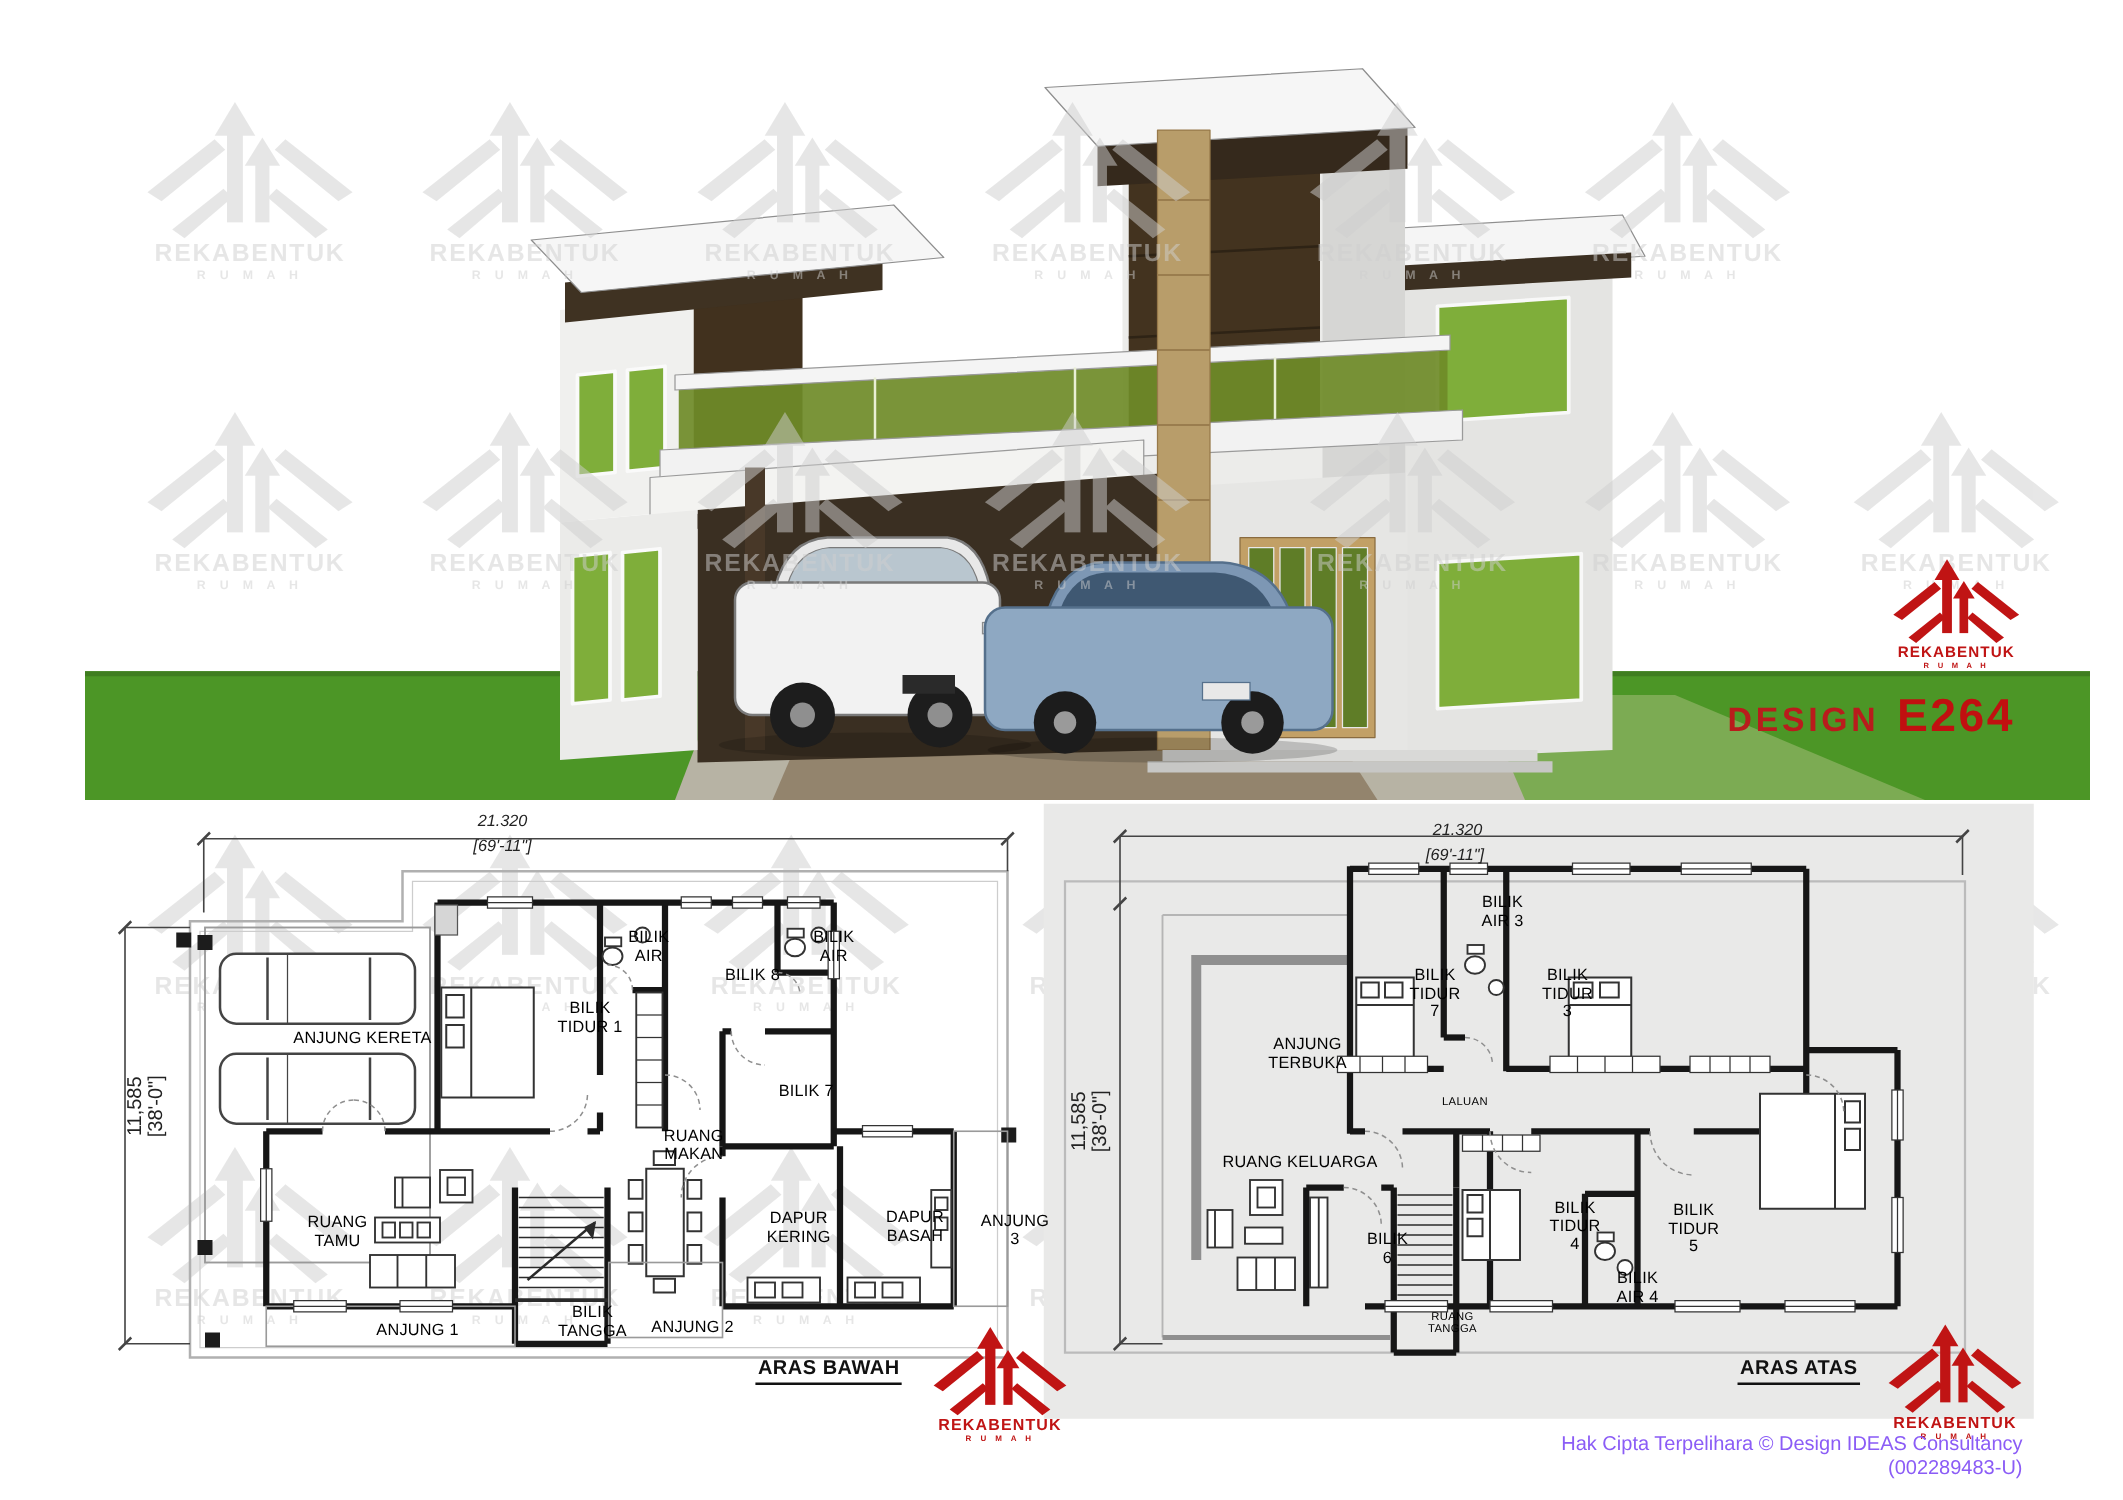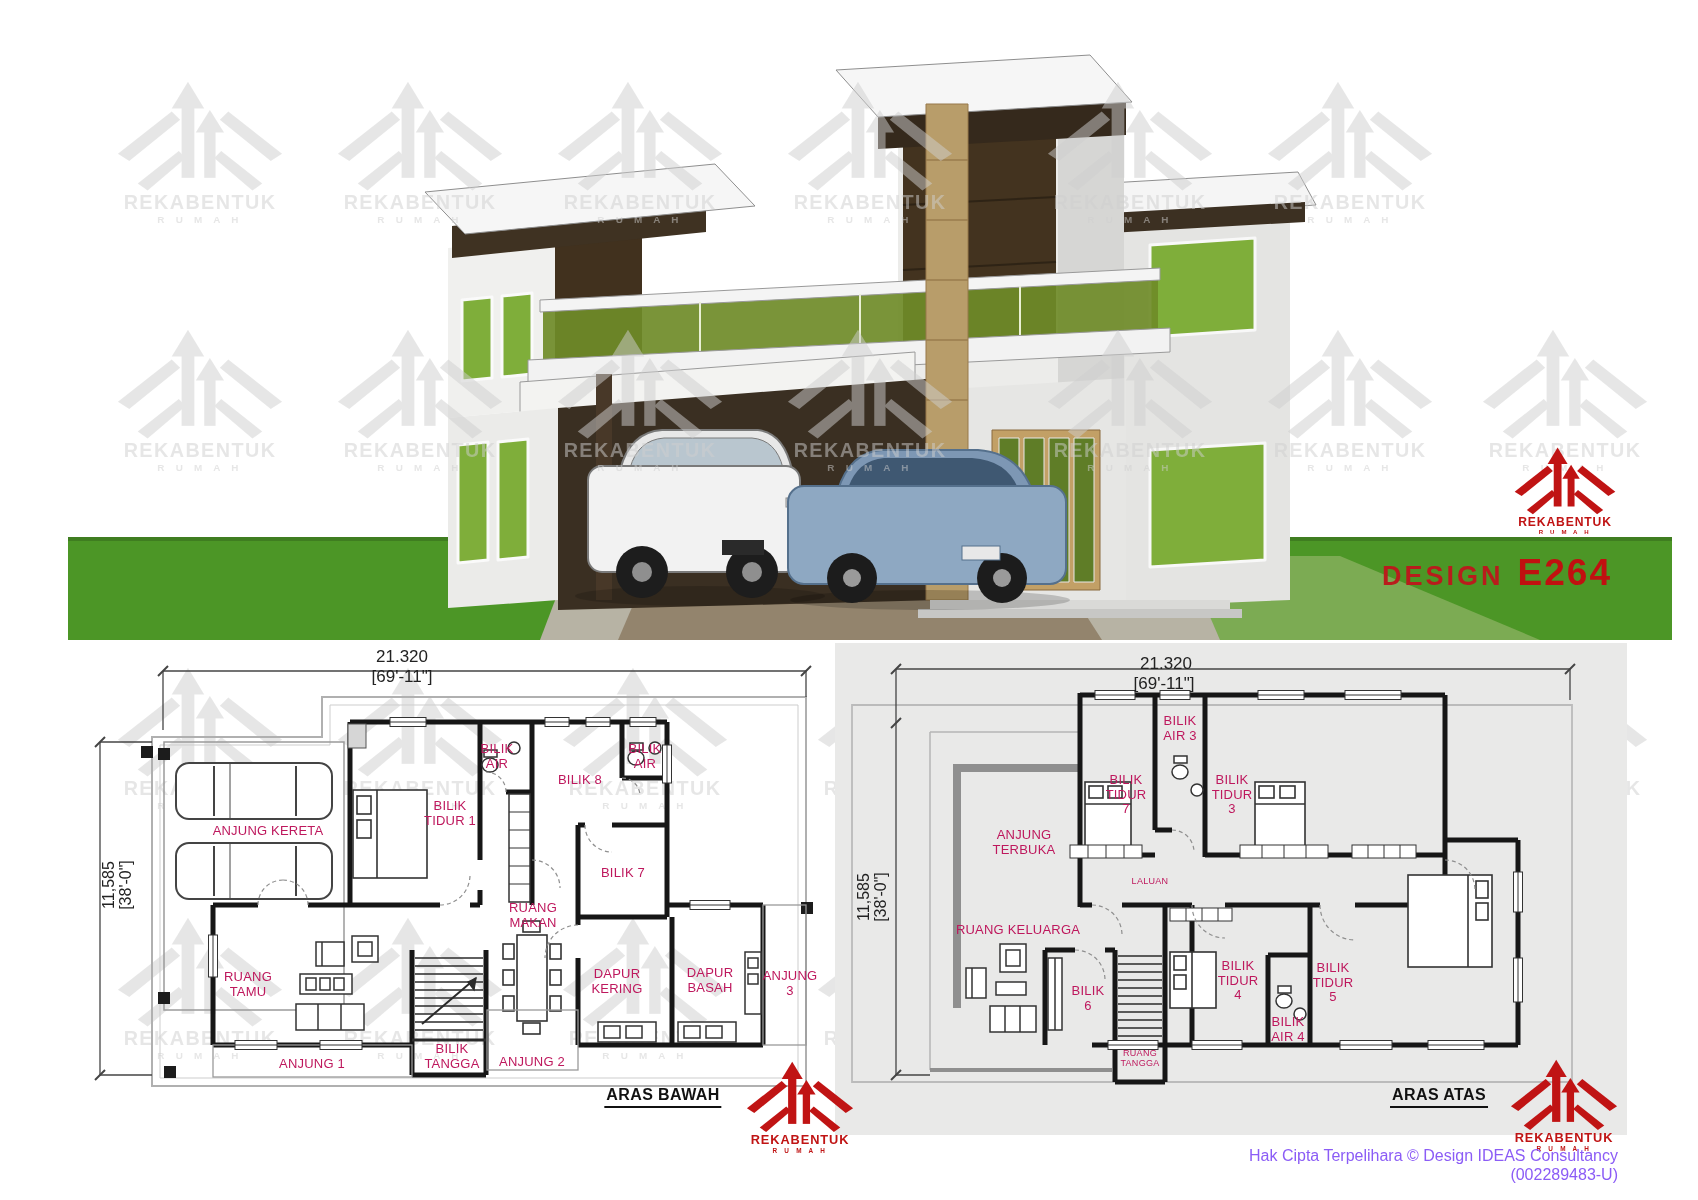--- a/index.html
+++ b/index.html
@@ -1,25 +1,25 @@
 <!DOCTYPE html>
 <html><head>
 <meta charset="utf-8">
 <style>
   html,body{margin:0;padding:0;background:#ffffff;}
   #stage{position:relative;width:1698px;height:1200px;background:#ffffff;overflow:hidden;
          font-family:"Liberation Sans",sans-serif;}
   #stage svg{position:absolute;left:0;top:0;display:block;}
   
-  .lbl{position:absolute;transform:translate(-50%,-50%);text-align:center;color:#be185d;
-       font-size:13px;line-height:1.12;letter-spacing:.2px;white-space:normal;}
+  .lbl{position:absolute;transform:translate(-50%,-50%);text-align:center;color:#000000;
+       font-size:13px;line-height:1.12;letter-spacing:.2px;white-space:normal;margin-left:22px;}
   .lbl.nw{white-space:nowrap;}
   .lbl.sm{font-size:9px;letter-spacing:.3px;}
   .dim{position:absolute;transform:translate(-50%,-50%);text-align:right;color:#222;
-       font-size:17px;line-height:1.05;white-space:nowrap;}
+       font-size:13px;line-height:1.05;white-space:nowrap;font-style:italic;}
   .dimv{position:absolute;transform:translate(-50%,-50%) rotate(-90deg);text-align:center;
         color:#222;font-size:16px;line-height:1.08;white-space:nowrap;}
   .floor-title{position:absolute;transform:translate(-50%,-50%);font-size:16px;font-weight:bold;
         color:#111;letter-spacing:.4px;border-bottom:2px solid #111;padding:0 2px 2px 2px;white-space:nowrap;}
   .design-block{position:absolute;top:552px;right:86px;display:flex;align-items:baseline;gap:14px;}
   .design-word{font-size:27px;font-weight:bold;letter-spacing:3px;color:#b91c1c;}
   .design-code{font-size:37px;font-weight:bold;letter-spacing:2px;color:#c11010;}
   .design-sub{position:absolute;top:587px;right:35px;text-align:right;color:#ffffff;
         font-size:20px;font-weight:bold;line-height:23px;text-shadow:0 1px 2px rgba(0,0,0,.35);}
   .footer{position:absolute;top:1146px;right:80px;text-align:right;color:#8b5cf6;

